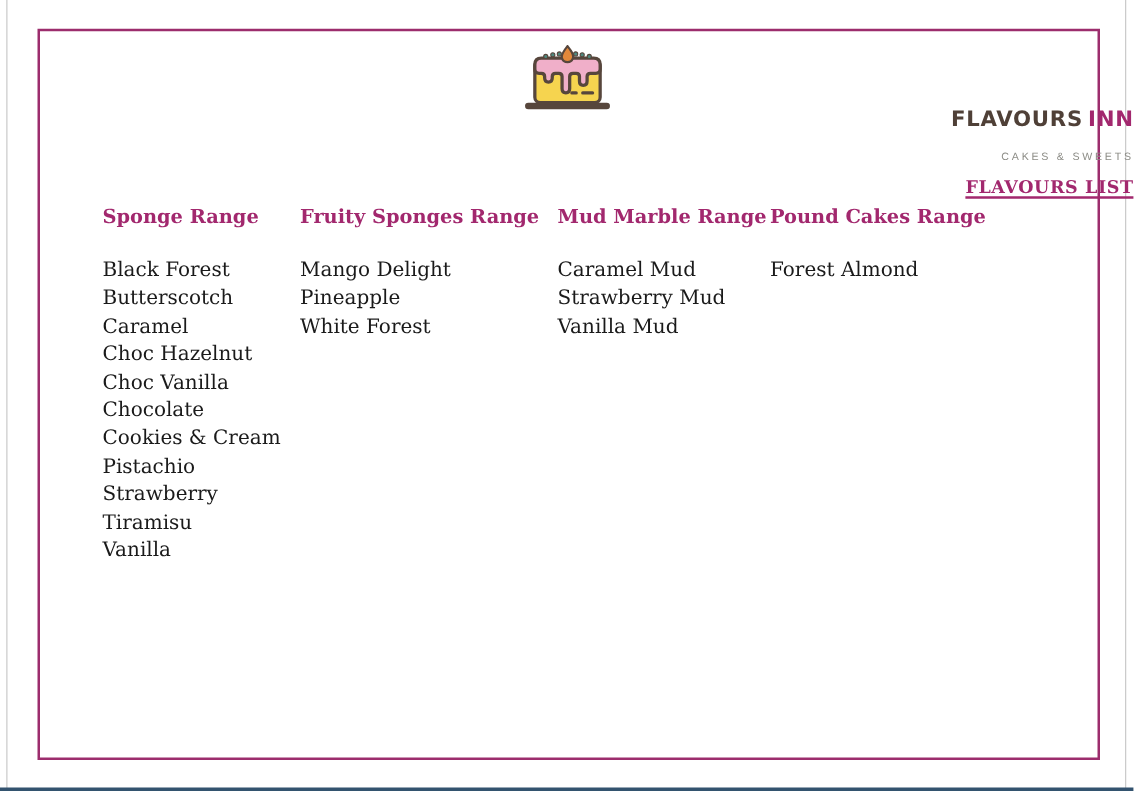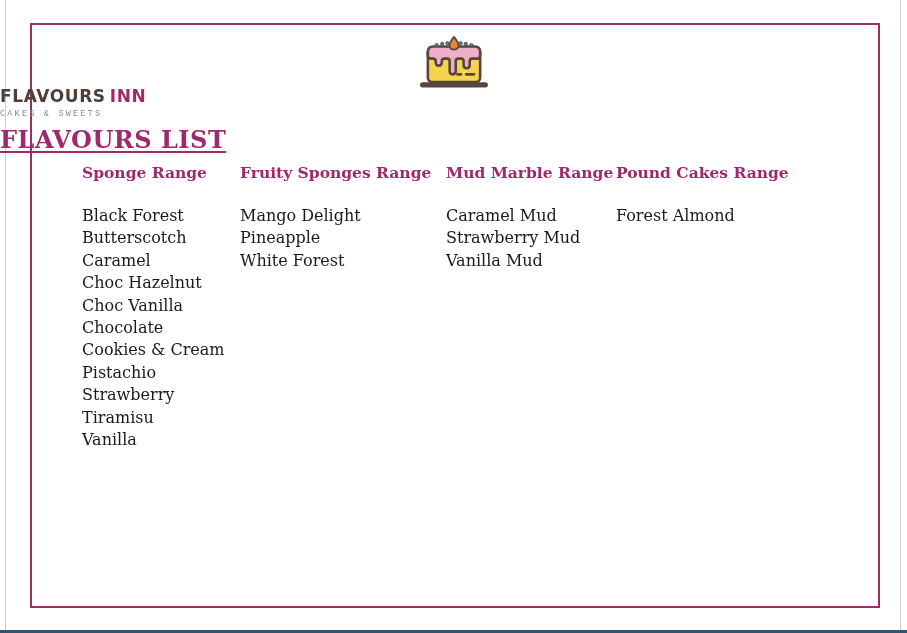--- a/index.html
+++ b/index.html
@@ -39,21 +39,21 @@
     width: 850px;
     height: 585px;
     border: 2px solid #9c2d6d;
     box-sizing: border-box;
   }
   .logo-block {
     position: absolute;
     top: 36px;
     left: 0;
     width: 907px;
-    text-align: left;
+    text-align: right;
   }
   .cake-svg {
     display: block;
     margin: 0 auto;
     width: 92px;
     height: 54px;
   }
   .brand {
     margin-top: -3px;
     font-family: "DejaVu Sans", sans-serif;
@@ -61,32 +61,32 @@
     font-size: 17px;
     letter-spacing: 0.6px;
     color: #4f4037;
     line-height: 19px;
   }
   .brand .inn {
     color: #a2286e;
     margin-left: 4px;
   }
   .tagline {
-    margin-top: 3px;
-    font-family: Liberation Mono, monospace;
+    margin-top: 14px;
+    font-family: Liberation Sans, sans-serif;
     font-size: 8.5px;
     letter-spacing: 2.2px;
     color: #8c8c86;
     line-height: 11px;
   }
   .doc-title {
     margin: 8px 0 0 0;
     font-family: "DejaVu Serif", serif;
     font-weight: bold;
-    font-size: 24px;
+    font-size: 14px;
     letter-spacing: 0.5px;
     color: #a2286e;
     text-decoration: underline;
     text-decoration-thickness: 2px;
     text-underline-offset: 3px;
     line-height: 23px;
   }
   .columns {
     position: absolute;
     top: 163px;

